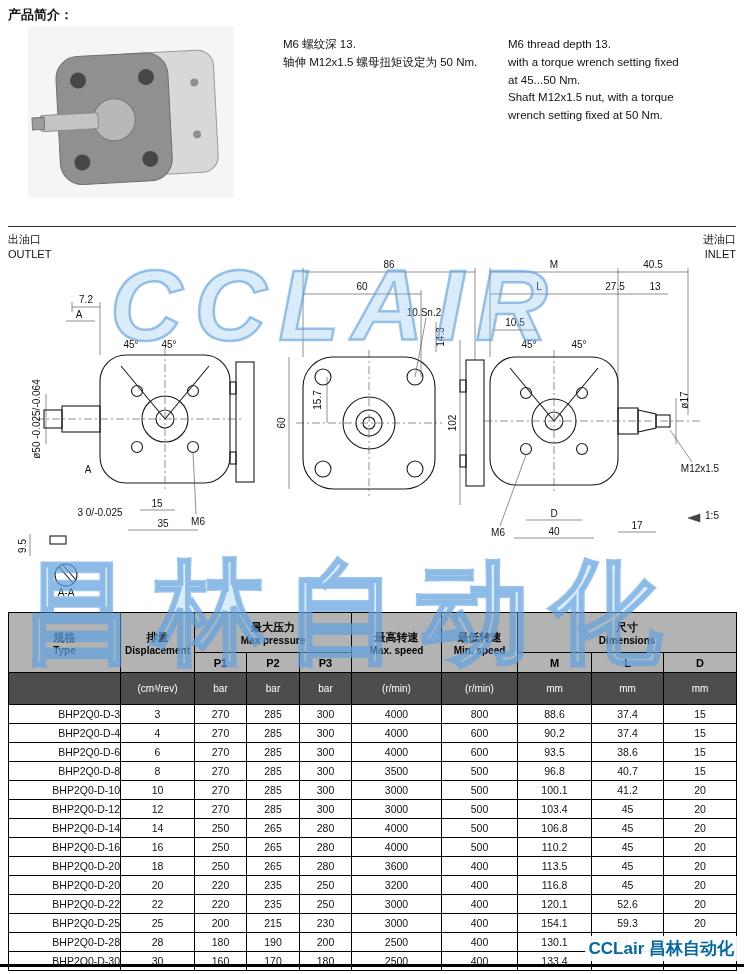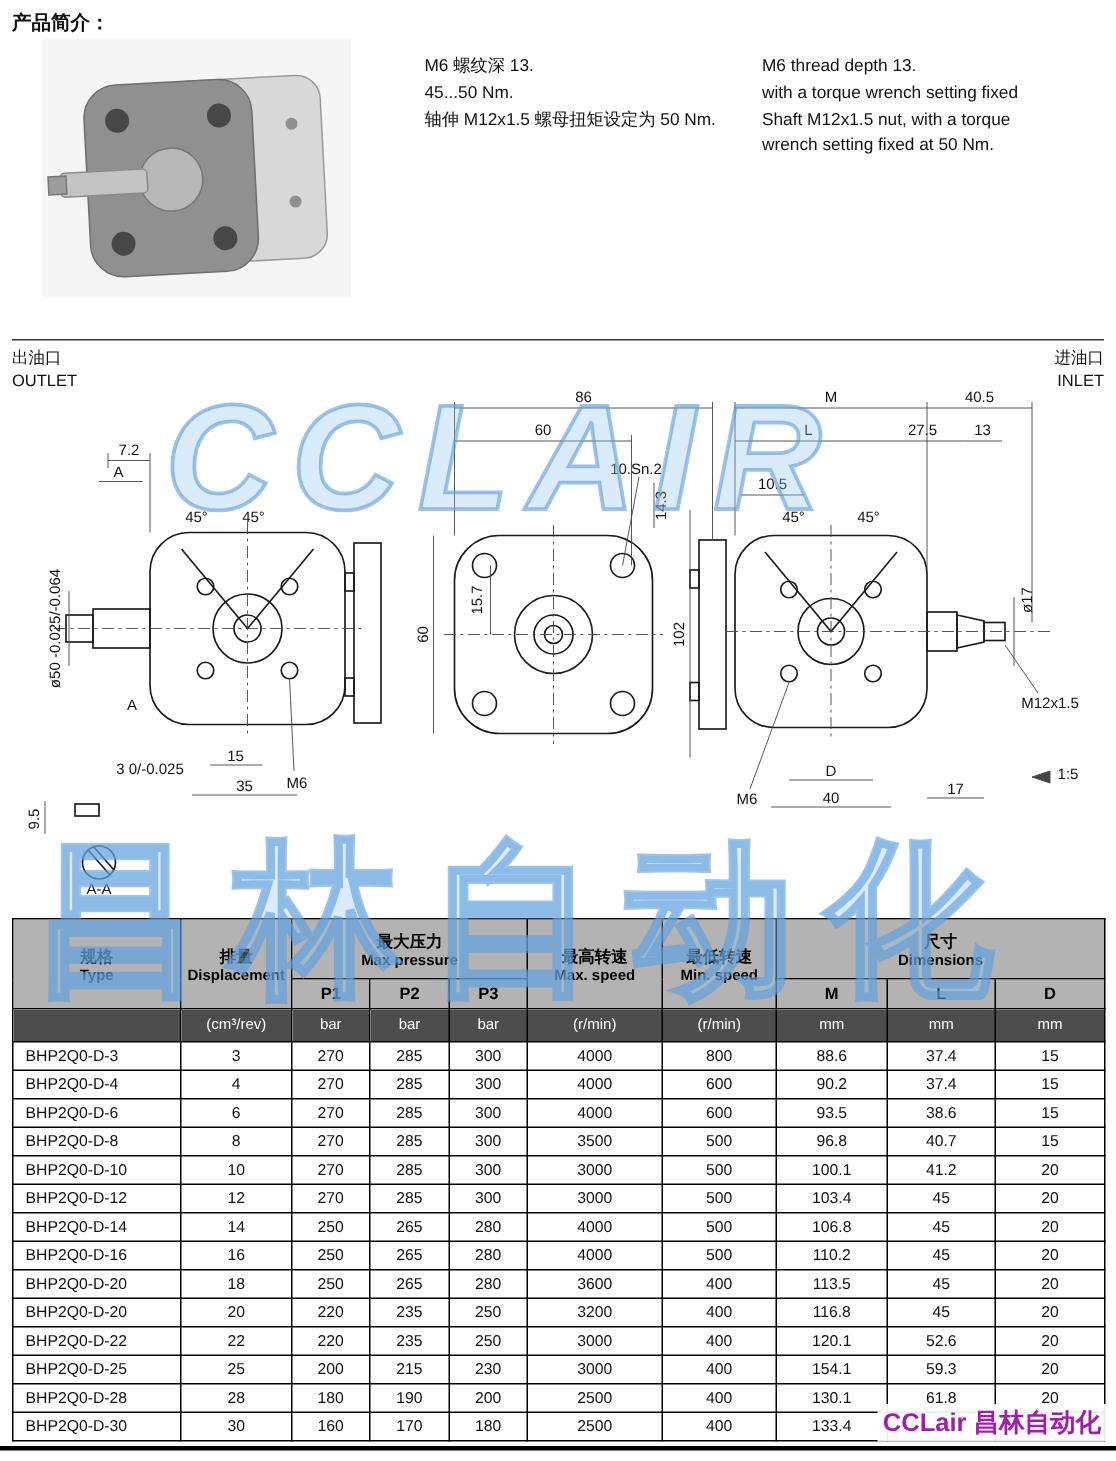--- a/index.html
+++ b/index.html
@@ -21,28 +21,28 @@
   .watermark{
     position:absolute;pointer-events:none;font-weight:bold;white-space:nowrap;
     color:rgba(150,200,240,0.35);-webkit-text-stroke:2.5px rgba(90,155,220,0.6);z-index:4;
   }
   .wm-top{left:110px;top:248px;font-size:100px;font-style:italic;letter-spacing:12px;text-align:center;}
   .wm-mid{left:22px;top:538px;font-size:112px;letter-spacing:20px;}
   .spec-table{position:absolute;left:8px;top:612px;width:728px;border-collapse:collapse;table-layout:fixed;z-index:1;}
   .spec-table th,.spec-table td{border:1px solid #000;padding:0;text-align:center;overflow:hidden;}
   .spec-table tr.h1{height:40px;}
   .spec-table tr.h2{height:20px;}
-  .spec-table tr.h3{height:22px;}
+  .spec-table tr.h3{height:32px;}
   .spec-table tr.h1 th,.spec-table tr.h2 th{background:#b3b3b3;color:#000;font-size:11px;font-weight:bold;}
   .spec-table tr.h1 th .en{font-size:10px;}
   .spec-table tr.h3 th{background:#4d4d4d;color:#fff;font-weight:normal;font-size:10px;}
   .spec-table tbody tr{height:19px;}
   .spec-table tbody td{font-size:10.5px;background:#fff;}
-  .spec-table tbody td.type-cell{text-align:left;padding-left:8px;}
-  .logo{position:absolute;right:6px;top:936px;font-size:17px;font-weight:bold;color:#a21caf;
+  .spec-table tbody td.type-cell{text-align:right;padding-left:8px;}
+  .logo{position:absolute;right:6px;top:936px;font-size:17px;font-weight:bold;color:#0369a1;
         background:rgba(255,255,255,0.92);padding:1px 4px;z-index:8;text-align:center;}
   .bottom-line{position:absolute;left:0;right:0;top:964px;height:3px;background:#000;z-index:9;}
 </style>
 </head>
 <body>
 
 <div class="section-title">产品简介：</div>
 
 <div class="product-image">
   <svg width="206" height="172" viewBox="0 0 206 172">
@@ -58,26 +58,26 @@
       <circle cx="120" cy="134" r="8" fill="#474747"></circle>
       <circle cx="86" cy="93" r="21" fill="#b8b8b8" stroke="#777"></circle>
       <rect x="12" y="85" width="58" height="16" rx="3" fill="#c4c4c4" stroke="#8a8a8a"></rect>
       <rect x="4" y="87" width="12" height="12" fill="#9d9d9d" stroke="#777"></rect>
     </g>
   </svg>
 </div>
 
 <div class="note note-cn">
     <div>M6 螺纹深 13.</div>
-    <div>45...50 Nm.</div>
     <div>轴伸 M12x1.5 螺母扭矩设定为 50 Nm.</div>
   </div>
 <div class="note note-en">
     <div>M6 thread depth 13.</div>
     <div>with a torque wrench setting fixed</div>
+    <div>at 45...50 Nm.</div>
     <div>Shaft M12x1.5 nut, with a torque</div>
     <div>wrench setting fixed at 50 Nm.</div>
   </div>
 
 <div class="divider"></div>
 
 <div class="port port-outlet">
   <div>出油口</div>
   <div>OUTLET</div>
 </div>

